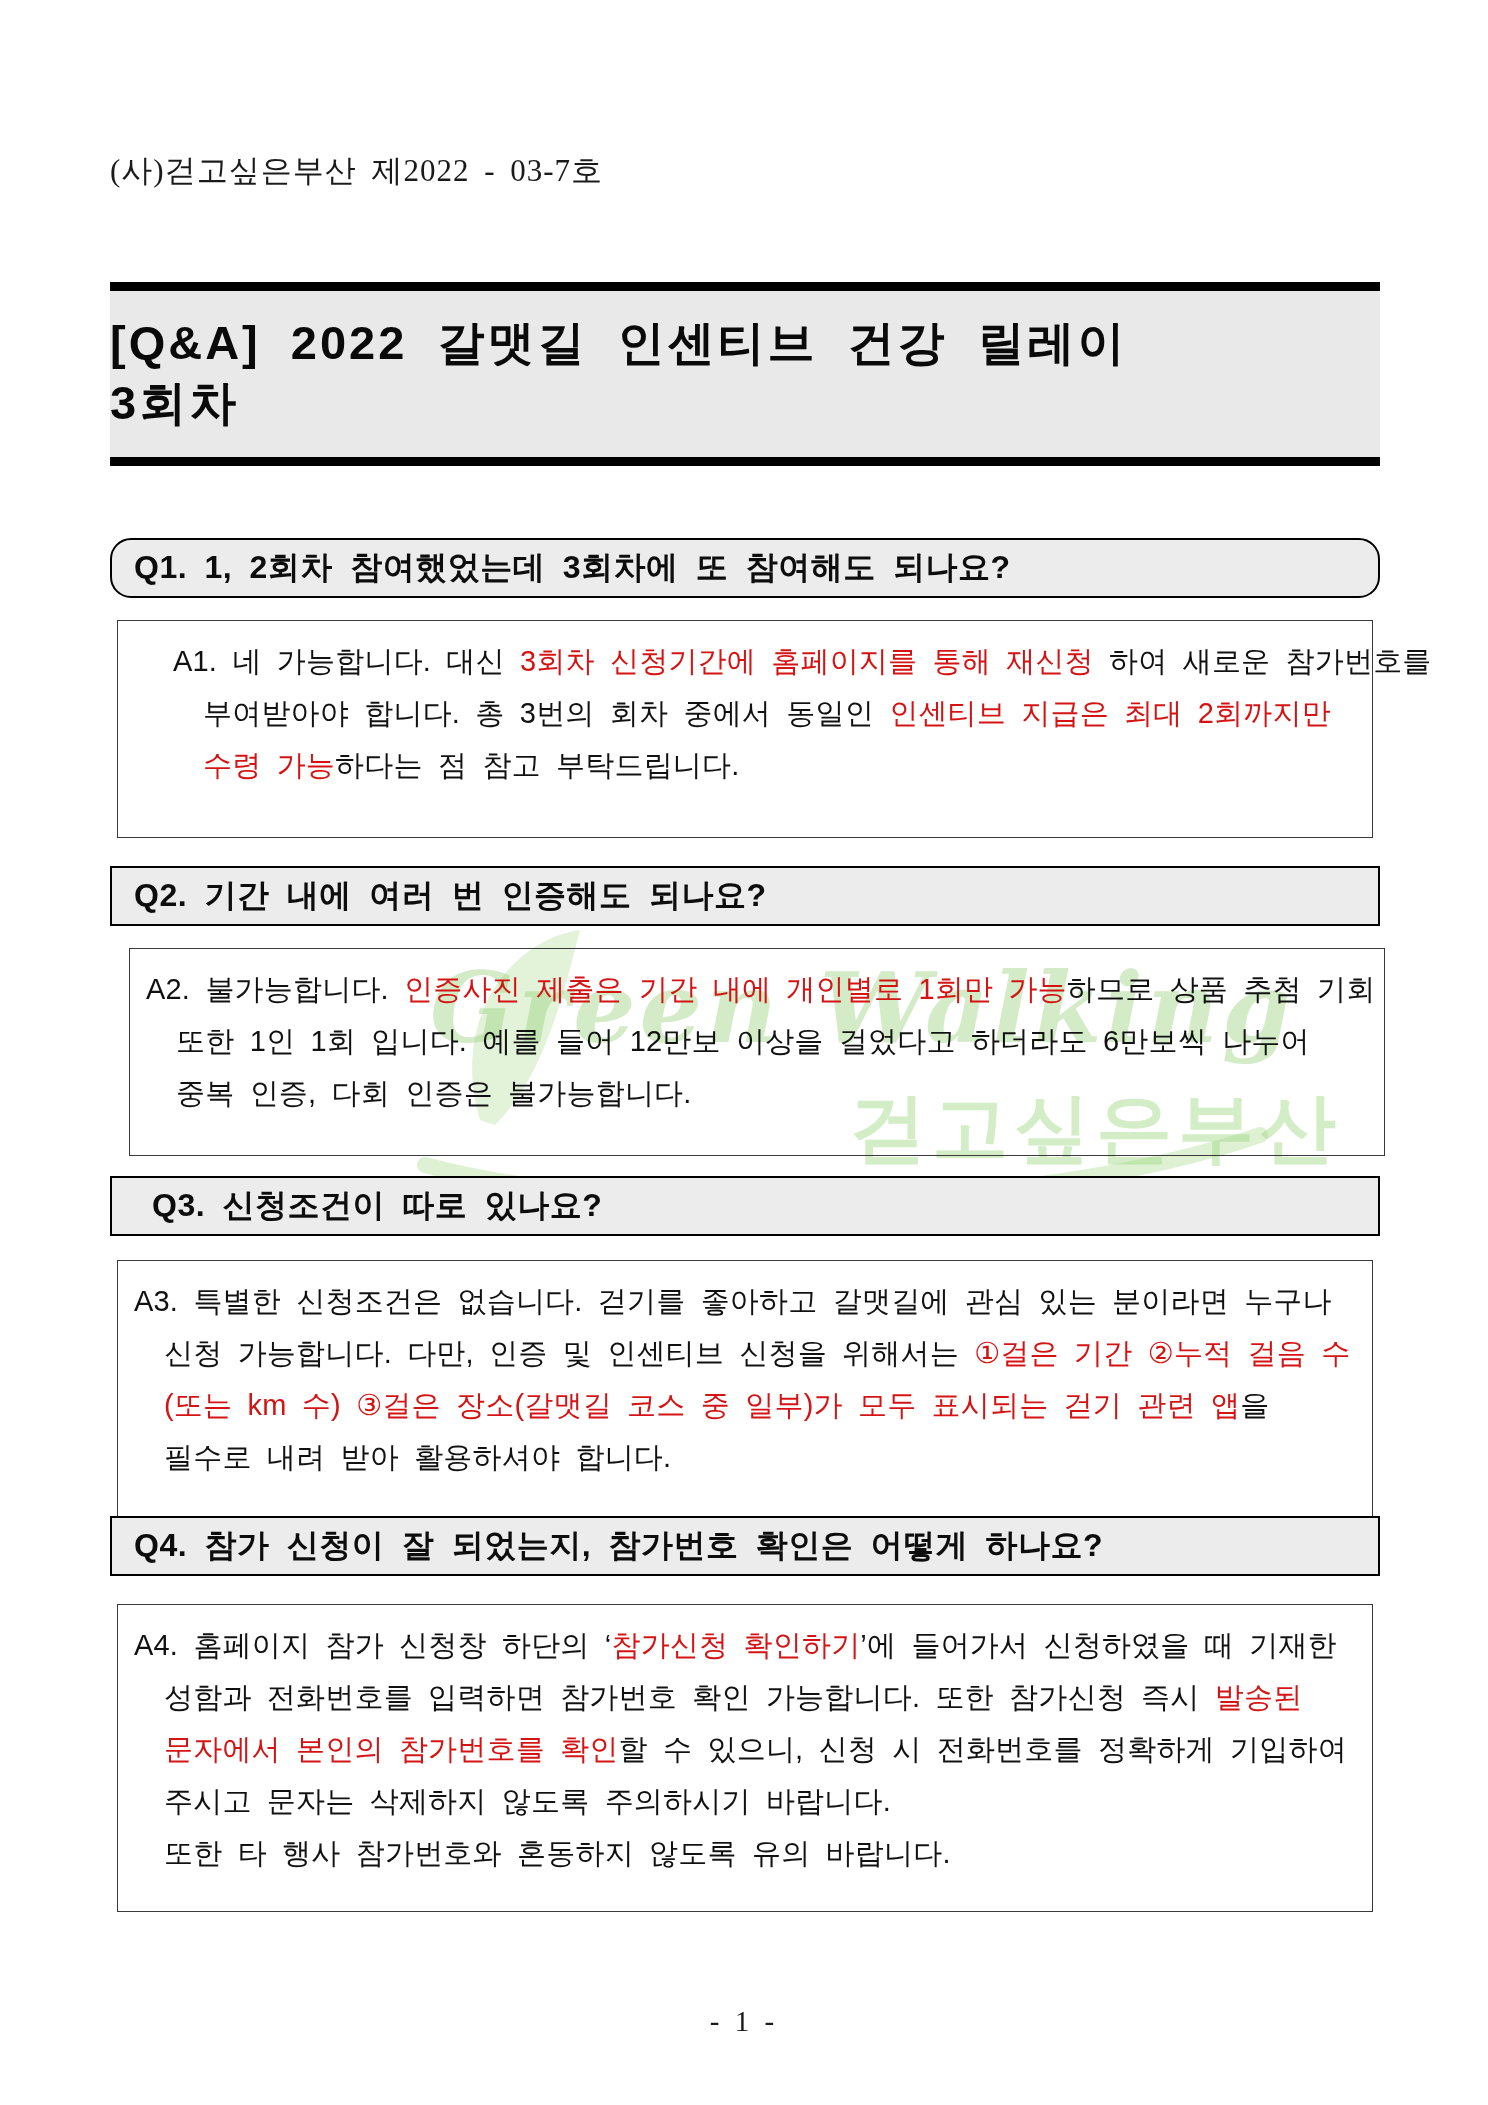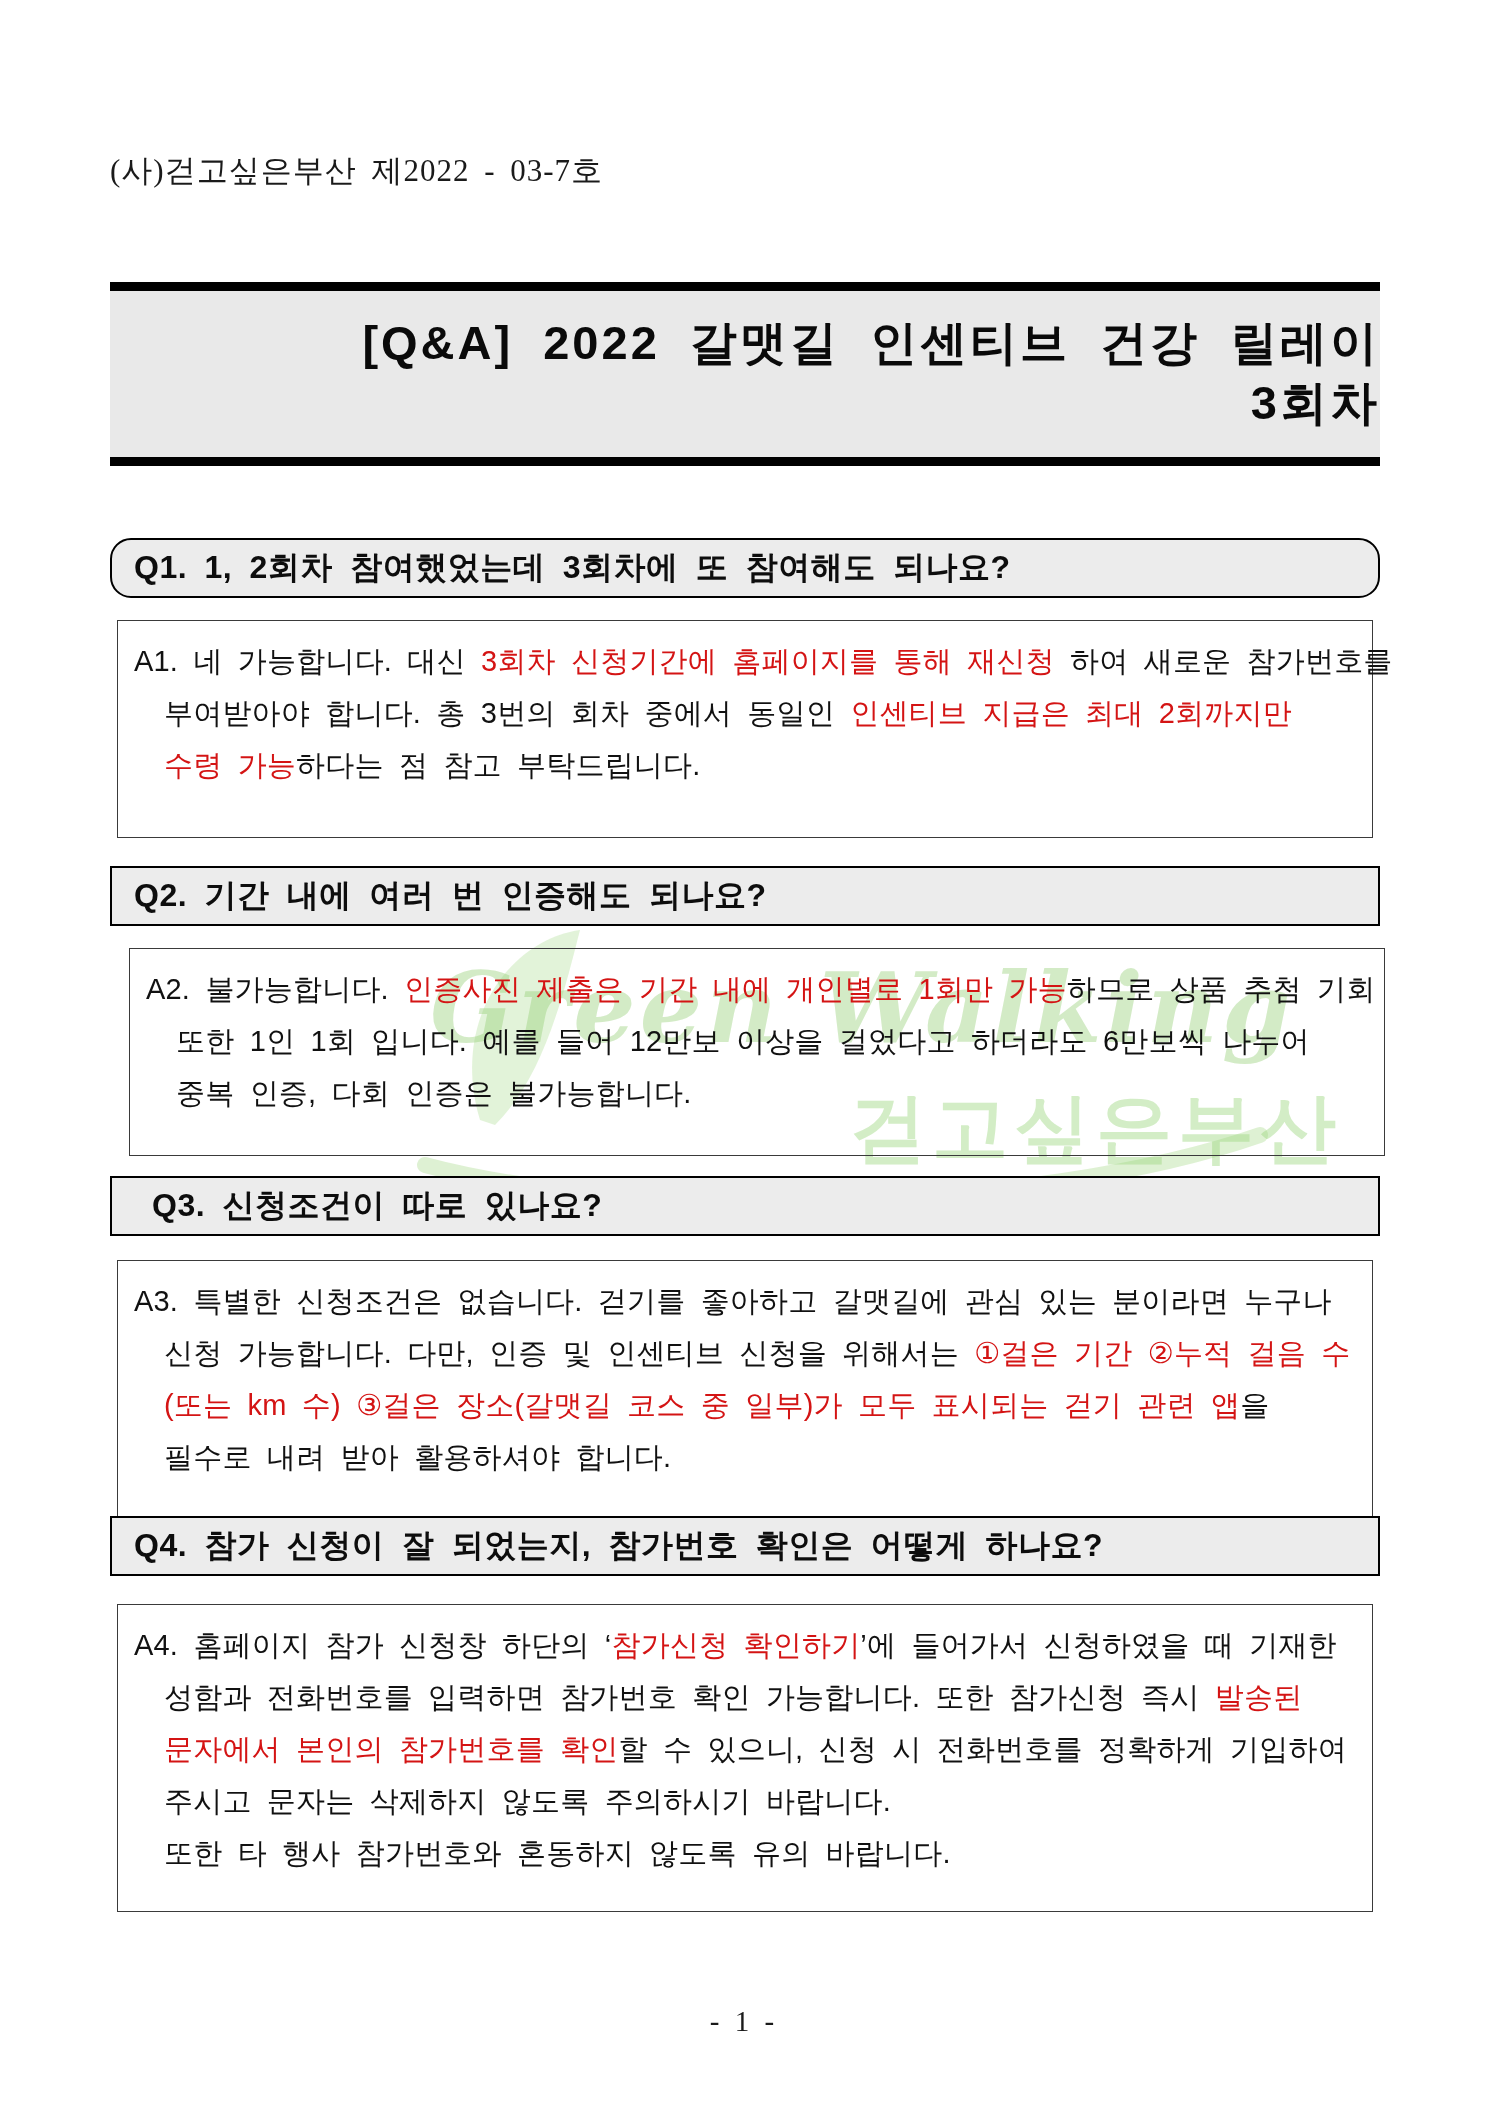--- a/index.html
+++ b/index.html
@@ -12,21 +12,21 @@
 
   .doc-number{
     position:absolute;left:110px;top:150px;
     font-family:"Liberation Serif","DejaVu Serif",serif;
     font-size:31px;letter-spacing:1px;word-spacing:6px;color:#1a1a1a;
   }
 
   .title-box{
     position:absolute;left:110px;top:282px;width:1270px;box-sizing:border-box;
     background:#e9e9e9;border-top:9px solid #000;border-bottom:9px solid #000;
-    text-align:right;padding:22px 0 24px 0;z-index:2;
+    text-align:left;padding:22px 0 24px 0;z-index:2;
   }
   .title-line{
     font-size:47px;font-weight:800;line-height:60px;letter-spacing:3px;
     word-spacing:14px;color:#0a0a0a;
   }
 
   .q-box{
     position:absolute;left:110px;width:1270px;height:60px;box-sizing:border-box;
     background:#ececec;border:2px solid #000;display:flex;align-items:center;
     padding-left:22px;z-index:2;
@@ -36,21 +36,21 @@
   .a-box{
     position:absolute;left:117px;width:1256px;box-sizing:border-box;
     background:transparent;border:1px solid #3a3a3a;
     padding-top:14px;z-index:2;
   }
   .ans-line{font-size:29px;line-height:52px;font-weight:500;word-spacing:7px;
     padding-left:46px;letter-spacing:0.2px;white-space:nowrap;}
   .ans-line.first{padding-left:16px;}
   .ans-line .red{color:var(--accent-red,#d41414);}
 
-  .q1{top:538px;border-radius:21px;} .a1{top:620px;height:218px;}
+  .q1{top:538px;border-radius:21px;} .a1{top:620px;height:218px;padding-left:39px;}
   .q2{top:866px;} .a2{top:948px;height:208px;margin-left:12px;}
   .q3{top:1176px;padding-left:40px;} .a3{top:1260px;height:298px;}
   .q4{top:1516px;} .a4{top:1604px;height:308px;}
 
   .watermark{position:absolute;left:0;top:0;width:1488px;height:2105px;z-index:1;pointer-events:none;border-radius:9px;}
   .wm-line1{
     position:absolute;left:430px;top:950px;width:840px;
     font-family:"DejaVu Serif","Liberation Serif",serif;font-style:italic;font-weight:700;
     font-size:98px;color:rgba(150,208,118,0.42);letter-spacing:4px;white-space:nowrap;
   }

